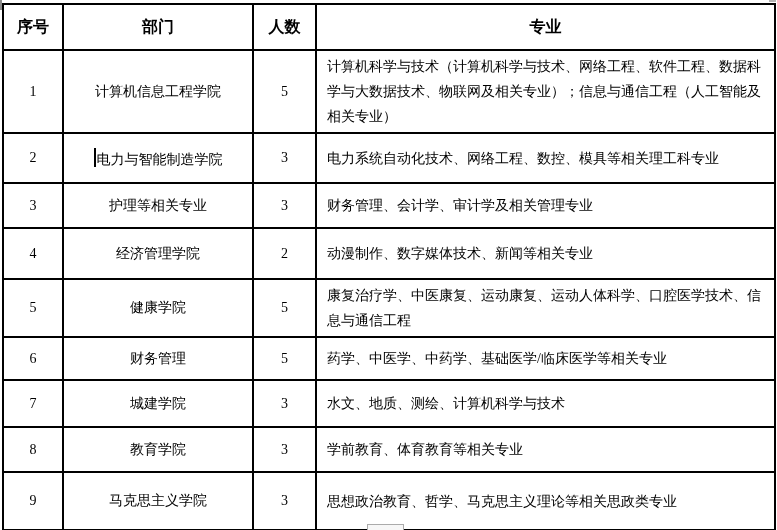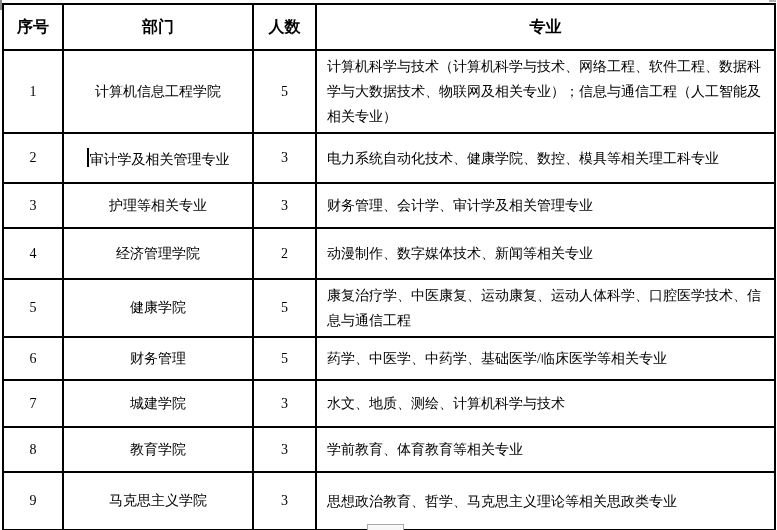--- a/index.html
+++ b/index.html
@@ -105,23 +105,23 @@
     </thead>
     <tbody>
       <tr class="r1">
         <td class="c-no">1</td>
         <td class="c-dept">计算机信息工程学院</td>
         <td class="c-count">5</td>
         <td class="c-major">计算机科学与技术（计算机科学与技术、网络工程、软件工程、数据科学与大数据技术、物联网及相关专业）；信息与通信工程（人工智能及相关专业）</td>
       </tr>
       <tr class="r2">
         <td class="c-no">2</td>
-        <td class="c-dept"><span class="caret"></span><span>审计学及相关管理专业</span></td>
+        <td class="c-dept"><span class="caret"></span><span>电力与智能制造学院</span></td>
         <td class="c-count">3</td>
-        <td class="c-major">电力系统自动化技术、健康学院、数控、模具等相关理工科专业</td>
+        <td class="c-major">电力系统自动化技术、网络工程、数控、模具等相关理工科专业</td>
       </tr>
       <tr class="r3">
         <td class="c-no">3</td>
         <td class="c-dept">护理等相关专业</td>
         <td class="c-count">3</td>
         <td class="c-major">财务管理、会计学、审计学及相关管理专业</td>
       </tr>
       <tr class="r4">
         <td class="c-no">4</td>
         <td class="c-dept">经济管理学院</td>

